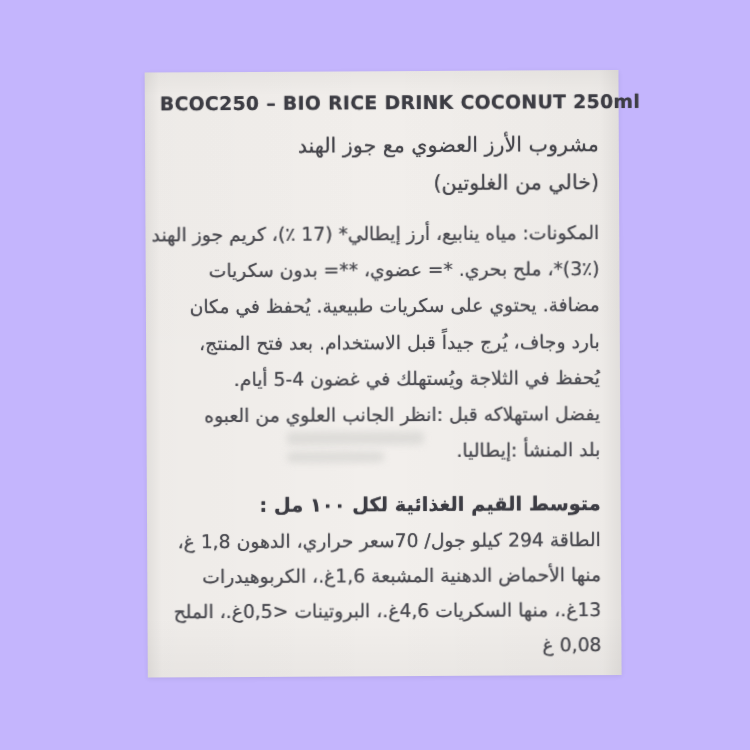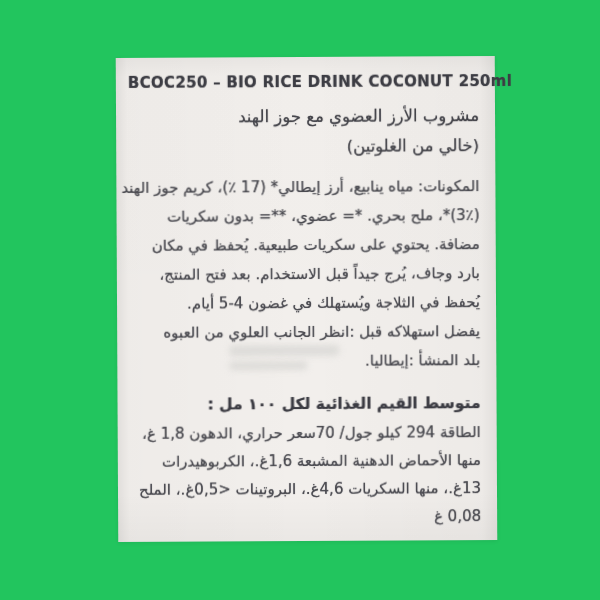--- a/index.html
+++ b/index.html
@@ -8,21 +8,21 @@
     width: 600px;
     height: 600px;
     overflow: hidden;
     background: #ffffff;
     font-family: "DejaVu Sans", sans-serif;
   }
   .photo-frame {
     position: relative;
     width: 600px;
     height: 600px;
-    background: #22c55e;
+    background: #c4b5fd;
   }
   .paper {
     position: absolute;
     left: 117px;
     top: 57px;
     width: 379px;
     height: 484px;
     background:
       linear-gradient(to right,
         rgba(0,0,0,0.07) 0%, rgba(0,0,0,0.015) 3%,

